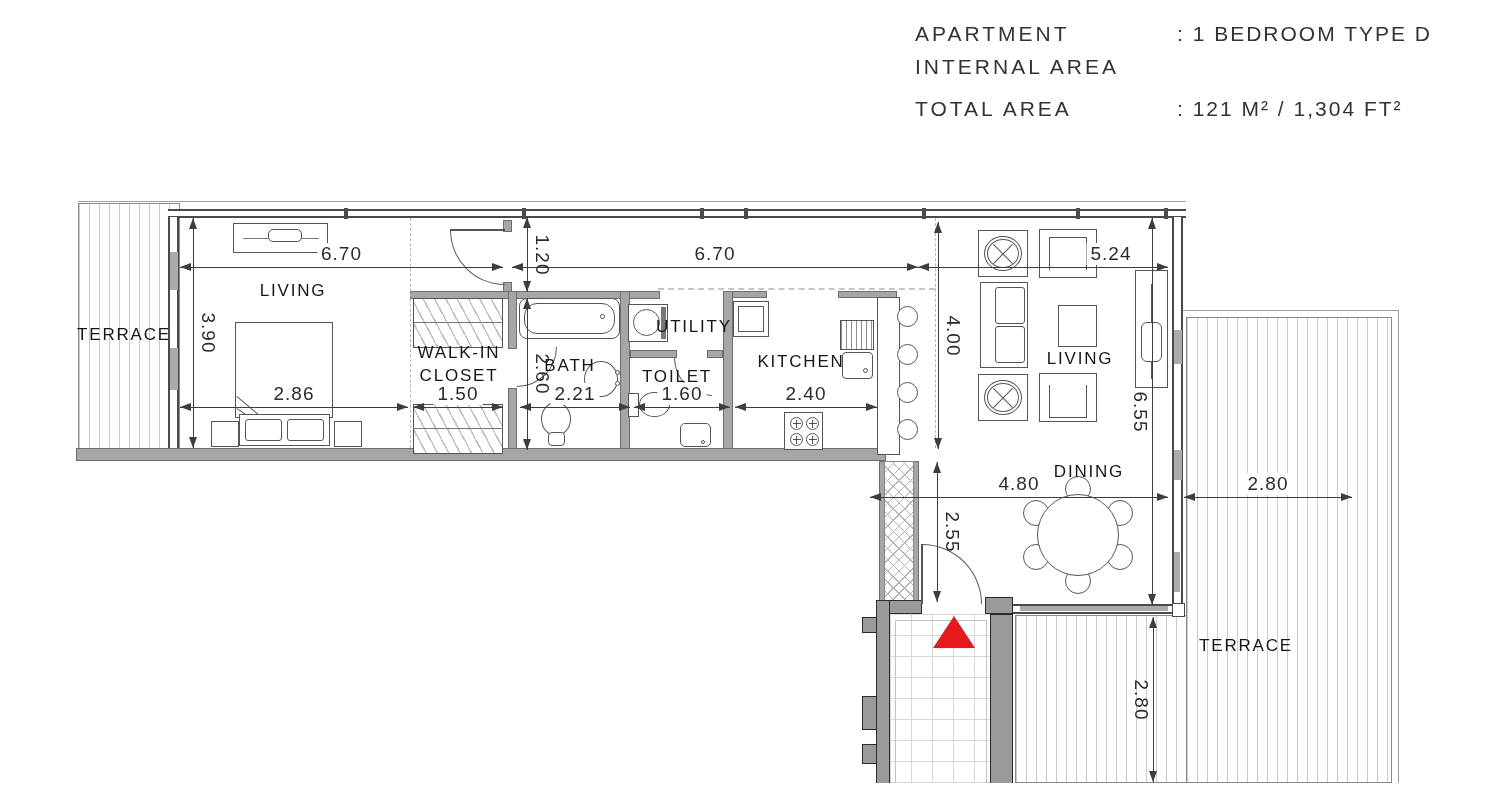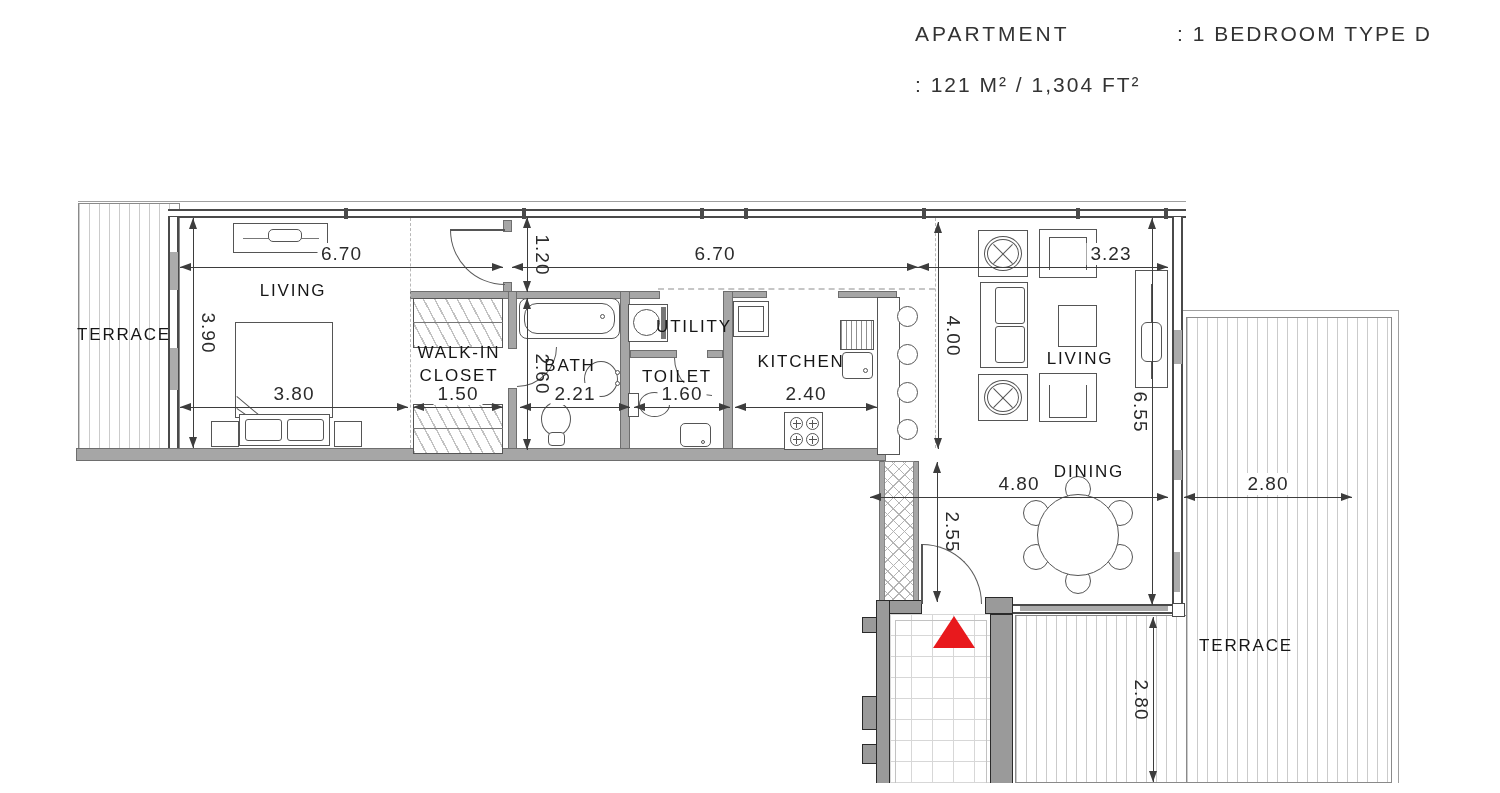--- a/index.html
+++ b/index.html
@@ -66,24 +66,26 @@
 <body>
 
 <div class="plan">
 
   <div class="legend">
     <div class="legrow">
       <span class="ll">APARTMENT</span>
       <span class="lv">: 1 BEDROOM TYPE D</span>
     </div>
     <div class="legrow">
+      <span class="ll">INTERNAL AREA</span>
     </div>
     <div class="legrow">
     </div>
     <div class="legrow">
+      <span class="ll">TOTAL AREA</span>
       <span class="lv">: 121 M² / 1,304 FT²</span>
     </div>
   </div>
 
   <div class="lnl" style="left:78px;top:201px;width:1108px;height:1px"></div>
   <div class="terr hatchv" style="left:78px;top:203px;width:102px;height:246px"></div>
   <div class="terr hatchv" style="left:1186px;top:317px;width:206px;height:466px"></div>
   <div class="terr hatchv" style="left:1015px;top:615px;width:172px;height:168px"></div>
   <div class="lnl" style="left:1183px;top:310px;width:216px;height:1px"></div>
   <div class="lnl" style="left:1398px;top:310px;width:1px;height:478px"></div>
@@ -252,26 +254,26 @@
       <span class="dlbl">6.70</span>
   </div>
   <div class="dimh" style="left:512px;top:267px;width:406px">
     <i class="al"></i>
       <i class="ar"></i>
       <span class="dlbl">6.70</span>
   </div>
   <div class="dimh" style="left:918px;top:267px;width:250px">
     <i class="al"></i>
       <i class="ar"></i>
-      <span class="dlbl" style="margin-left:68px">3.23</span>
+      <span class="dlbl" style="margin-left:68px">5.24</span>
   </div>
   <div class="dimh" style="left:180px;top:407px;width:228px">
     <i class="al"></i>
       <i class="ar"></i>
-      <span class="dlbl">3.80</span>
+      <span class="dlbl">2.86</span>
   </div>
   <div class="dimh" style="left:413px;top:407px;width:90px">
     <i class="al"></i>
       <i class="ar"></i>
       <span class="dlbl">1.50</span>
   </div>
   <div class="dimh" style="left:520px;top:407px;width:110px">
     <i class="al"></i>
       <i class="ar"></i>
       <span class="dlbl">2.21</span>

